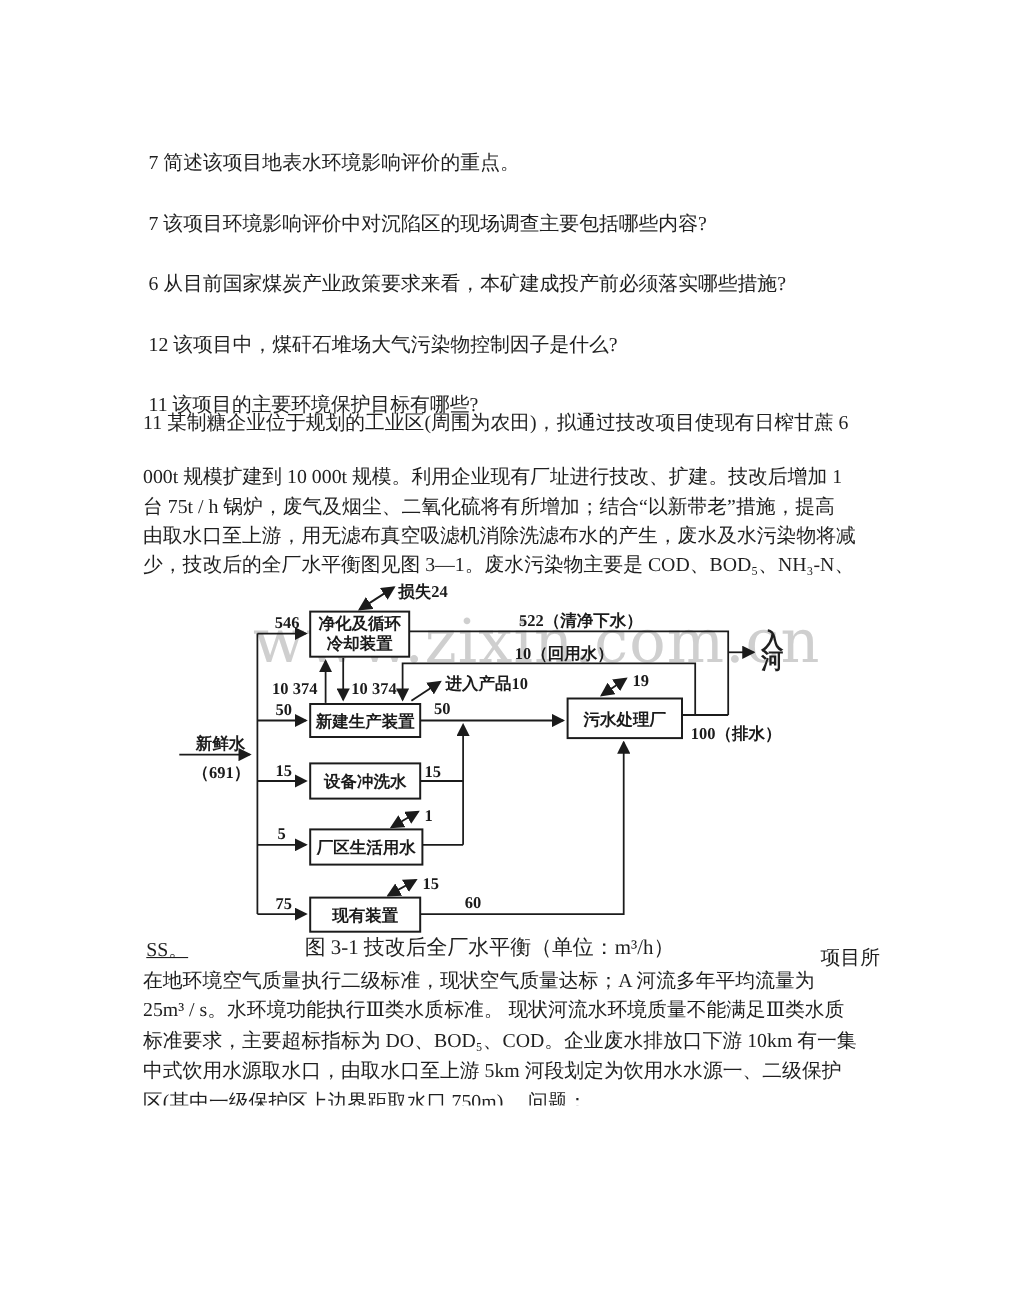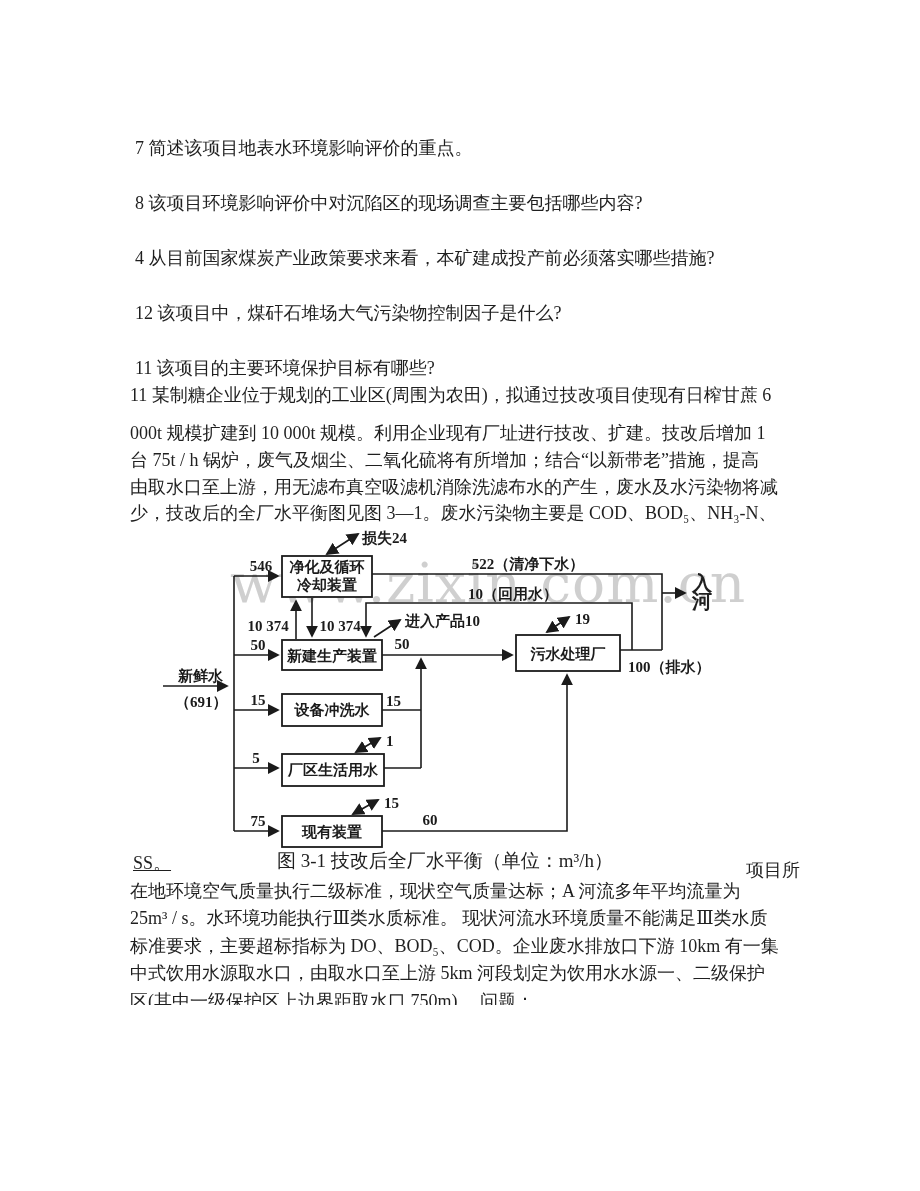--- a/index.html
+++ b/index.html
@@ -37,26 +37,26 @@
   }
   .ss{position:absolute;left:133px;top:851px;font-size:18px;z-index:3;text-decoration:underline;}
   .xmsuo{position:absolute;left:722px;top:858px;font-size:18px;z-index:3;margin-left:24px;}
 </style>
 </head>
 <body>
 
 <div class="page">
 
   <div class="qline" style="top:136px">7 简述该项目地表水环境影响评价的重点。</div>
-  <div class="qline" style="top:191px">8 该项目环境影响评价中对沉陷区的现场调查主要包括哪些内容?</div>
-  <div class="qline" style="top:246px">4 从目前国家煤炭产业政策要求来看，本矿建成投产前必须落实哪些措施?</div>
+  <div class="qline" style="top:191px">7 该项目环境影响评价中对沉陷区的现场调查主要包括哪些内容?</div>
+  <div class="qline" style="top:246px">6 从目前国家煤炭产业政策要求来看，本矿建成投产前必须落实哪些措施?</div>
   <div class="qline" style="top:301px">12 该项目中，煤矸石堆场大气污染物控制因子是什么?</div>
   <div class="qline" style="top:356px">11 该项目的主要环境保护目标有哪些?</div>
 
-  <div class="pline" style="top:383px">11 某制糖企业位于规划的工业区(周围为农田)，拟通过技改项目使现有日榨甘蔗 6</div>
+  <div class="pline" style="top:372px">11 某制糖企业位于规划的工业区(周围为农田)，拟通过技改项目使现有日榨甘蔗 6</div>
   <div class="pline" style="top:421px">000t 规模扩建到 10 000t 规模。利用企业现有厂址进行技改、扩建。技改后增加 1</div>
   <div class="pline" style="top:448px">台 75t / h 锅炉，废气及烟尘、二氧化硫将有所增加；结合“以新带老”措施，提高</div>
   <div class="pline" style="top:475px">由取水口至上游，用无滤布真空吸滤机消除洗滤布水的产生，废水及水污染物将减</div>
   <div class="pline" style="top:501px">少，技改后的全厂水平衡图见图 3—1。废水污染物主要是 COD、BOD₅、NH₃-N、</div>
 
   <div class="watermark">www.zixin.com.cn</div>
 
   <svg class="diagram" width="920" height="880" viewBox="0 0 920 880">
     <defs>
       <marker id="ah" viewBox="0 0 10 10" refX="8.5" refY="5" markerWidth="7.5" markerHeight="7.5" orient="auto-start-reverse">

